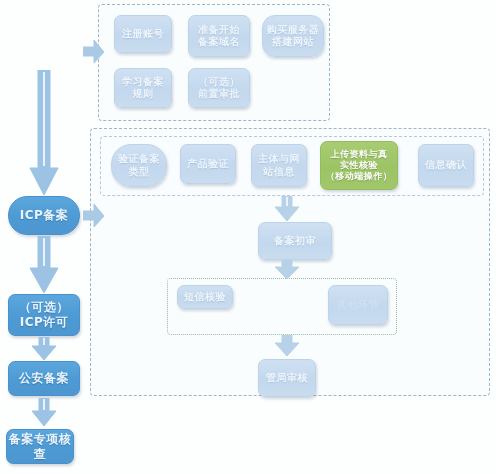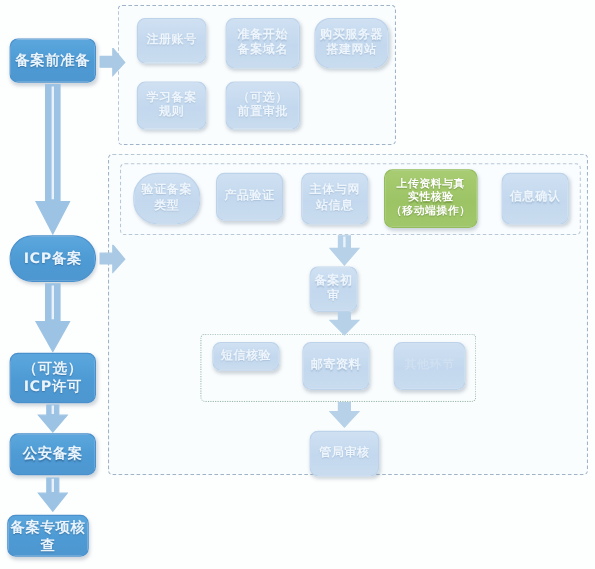--- a/index.html
+++ b/index.html
@@ -76,21 +76,20 @@
   <div class="bg-tint"></div>
 
   <div class="frame dash-lg" style="left:98px;top:4px;width:232px;height:117px;"></div>
 
   <div class="frame dash-lg" style="left:90px;top:128px;width:400px;height:268px;"></div>
 
   <div class="frame dash-sm" style="left:100px;top:136px;width:384px;height:60px;"></div>
 
   <div class="frame dot-sm" style="left:167px;top:278px;width:230px;height:57px;"></div>
 
-  <div class="node primary" style="left:8px;top:32px;width:72px;height:37px;">备案前准备</div>
 
   <div class="node primary" style="left:8px;top:196px;width:72px;height:39px;border-radius:19px;">ICP备案</div>
 
   <div class="node primary" style="left:8px;top:294px;width:72px;height:42px;">（可选）
 ICP许可</div>
 
   <div class="node primary" style="left:8px;top:361px;width:72px;height:35px;">公安备案</div>
 
   <div class="node primary" style="left:6px;top:429px;width:68px;height:35px;">备案专项核查</div>
 
@@ -162,31 +161,30 @@
 
   <div class="node pale" style="left:418px;top:144px;width:56px;height:43px;">信息确认</div>
 
   <div class="arrow" style="left:274px;top:196px;">
     <svg width="26" height="26" viewBox="0 0 26 26">
       <polygon points="8,0 18,0 18,11 25,11 13,25 1,11 8,11" fill="#b7d2e8" stroke="#b7d2e8" stroke-width="1"></polygon>
       <line x1="13" y1="1" x2="13" y2="10" stroke="#eaf3fb" stroke-width="2"></line>
     </svg>
   </div>
 
-  <div class="node pale" style="left:258px;top:222px;width:40px;height:38px;">备案初审</div>
+  <div class="node pale" style="left:258px;top:222px;width:74px;height:38px;text-align:right;">备案初审</div>
 
   <div class="arrow" style="left:274px;top:260px;">
     <svg width="26" height="20" viewBox="0 0 26 20">
       <polygon points="8,0 18,0 18,7 25,7 13,19 1,7 8,7" fill="#b7d2e8" stroke="#b7d2e8" stroke-width="1"></polygon>
     </svg>
   </div>
 
   <div class="node pale" style="left:177px;top:285px;width:56px;height:24px;">短信核验</div>
 
-  <div class="node pale" style="left:252px;top:285px;width:56px;height:40px;">邮寄资料</div>
 
   <div class="node pale faded" style="left:328px;top:285px;width:60px;height:40px;">其他环节</div>
 
   <div class="arrow" style="left:274px;top:335px;">
     <svg width="26" height="22" viewBox="0 0 26 22">
       <polygon points="8,0 18,0 18,8 25,8 13,21 1,8 8,8" fill="#b7d2e8" stroke="#b7d2e8" stroke-width="1"></polygon>
     </svg>
   </div>
 
   <div class="node pale" style="left:258px;top:359px;width:58px;height:38px;">管局审核</div>

